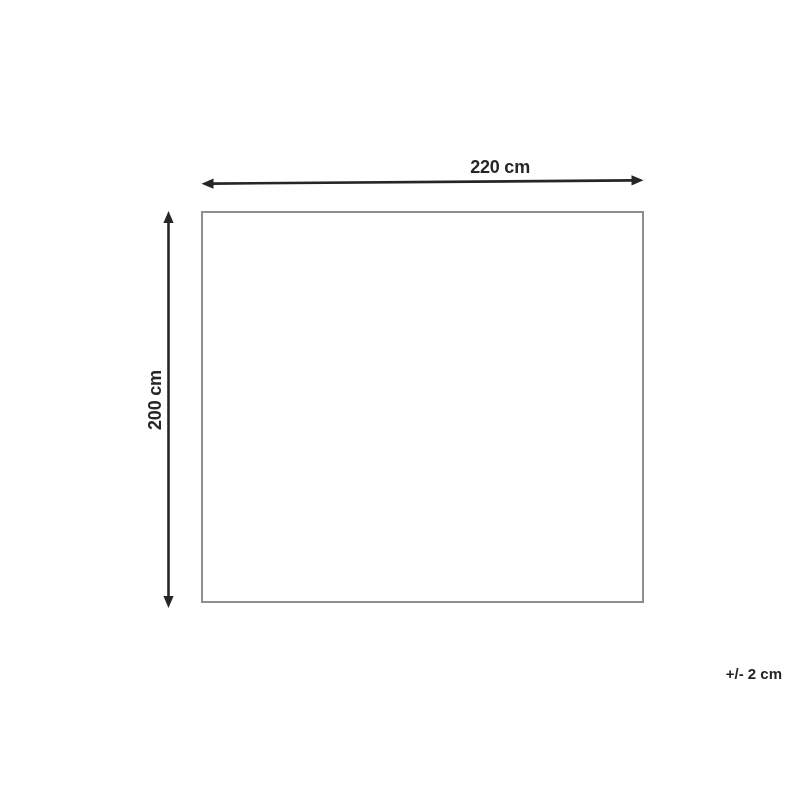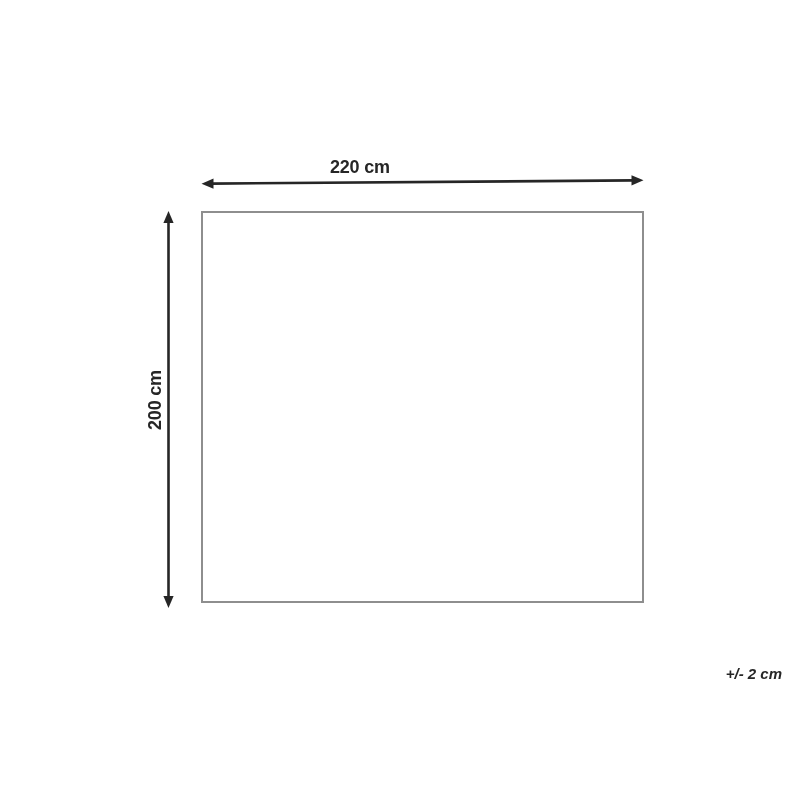--- a/index.html
+++ b/index.html
@@ -36,39 +36,38 @@
     position: absolute;
     color: var(--color-text);
     font-weight: bold;
     font-size: 18px;
     letter-spacing: -0.2px;
     white-space: nowrap;
   }
   .width-label {
     left: 330px; top: 157px;
     width: 200px;
-    text-align: left;
+    text-align: right;
   }
   .height-label {
     left: 94px; top: 391px;
     width: 120px; height: 18px;
     text-align: center;
     transform: rotate(-90deg);
     transform-origin: 50% 50%;
   }
   .tolerance-label {
     position: absolute;
     left: 662px; top: 665px;
     width: 120px;
     text-align: right;
     color: var(--color-text);
     font-weight: bold;
     font-size: 15px;
     white-space: nowrap;
-    font-style: italic;
   }
 </style>
 </head>
 <body>
 
 <div class="stage">
 
   <div class="product-outline"></div>
 
   <svg class="arrow-layer" viewBox="0 0 800 800">

